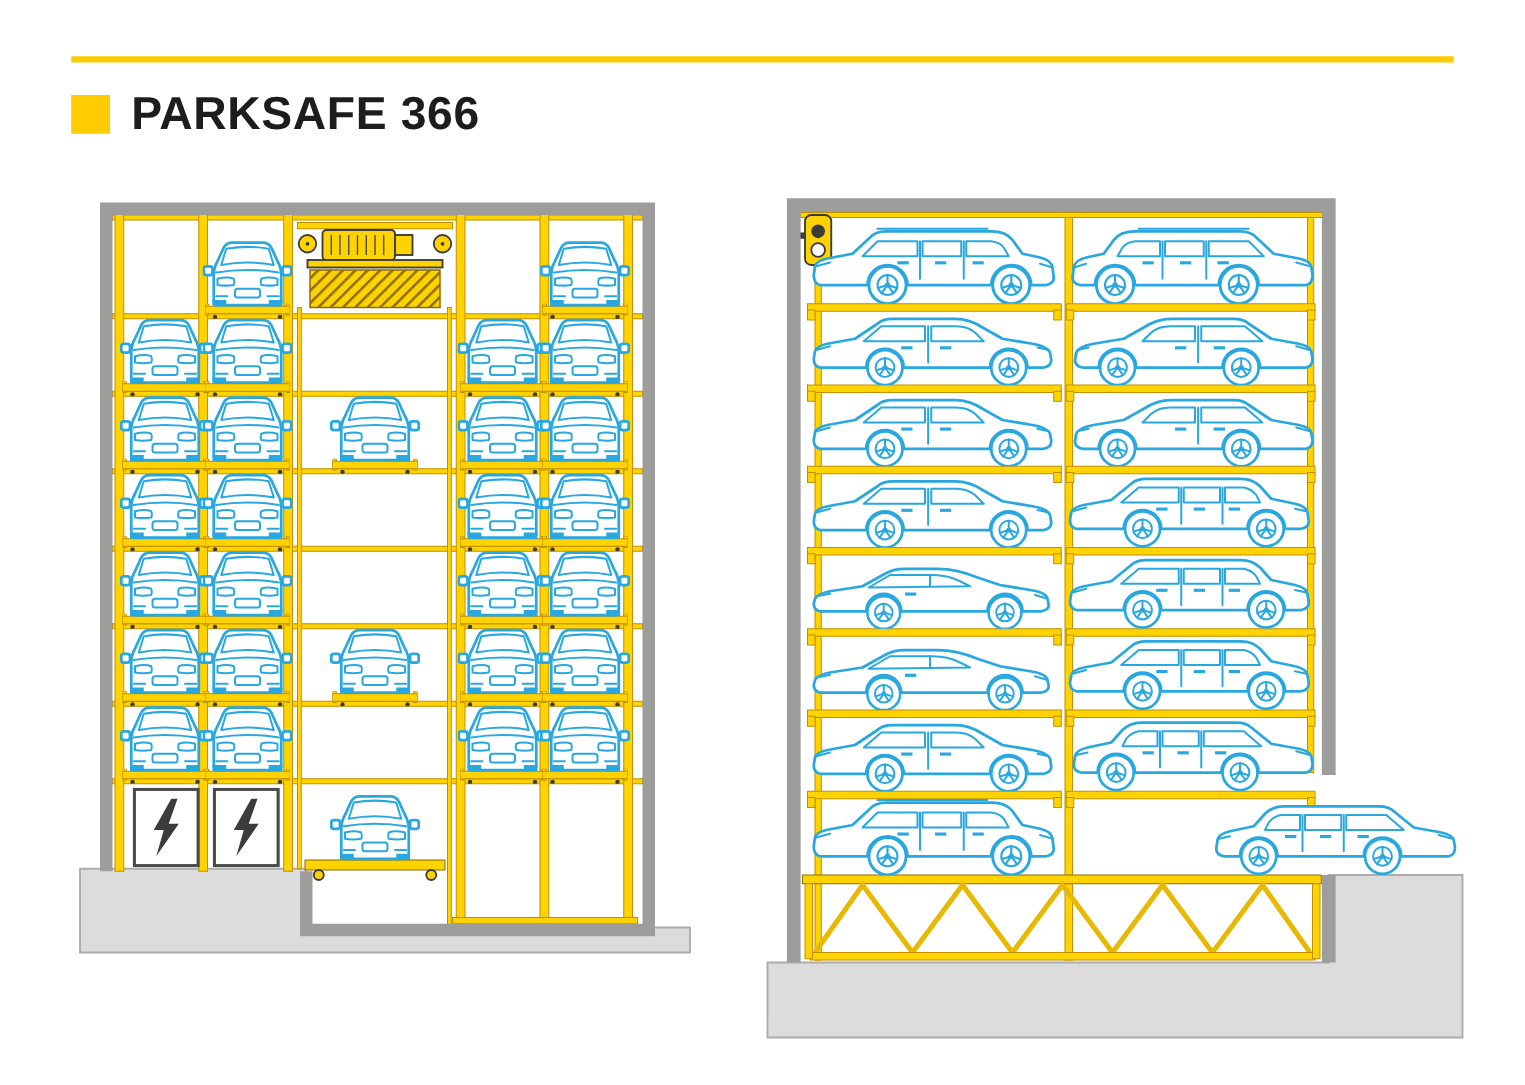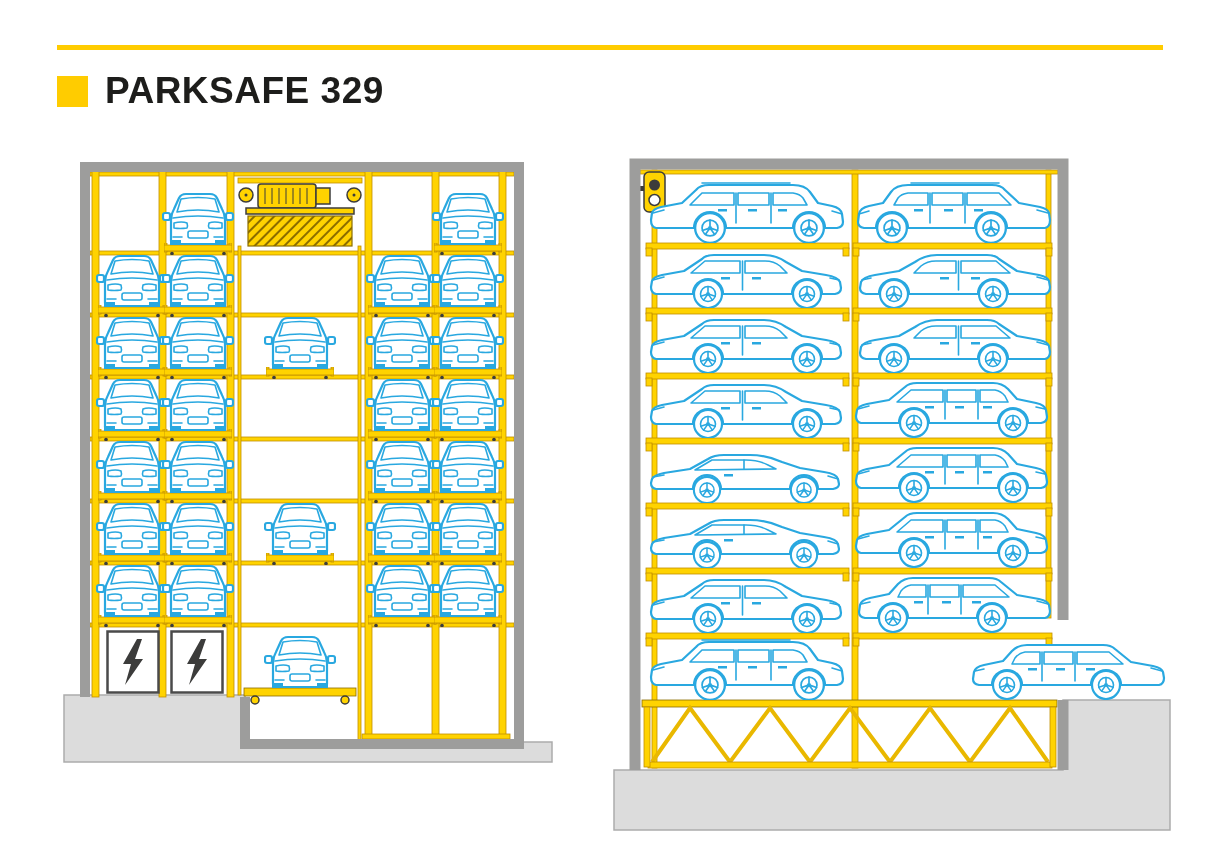--- a/index.html
+++ b/index.html
@@ -26,21 +26,21 @@
   .darkline{fill:none;stroke:#3C3C3B;stroke-width:1;}
 </style>
 </head>
 <body>
 
 <div class="canvas">
 
   <div class="accent-rule"></div>
   <div class="title-row">
     <div class="bullet"></div>
-    <h1>PARKSAFE 329</h1>
+    <h1>PARKSAFE 366</h1>
   </div>
 
   <svg width="0" height="0" style="position:absolute" aria-hidden="true">
     <defs>
       <pattern id="hatch" width="7" height="7" patternUnits="userSpaceOnUse" patternTransform="rotate(45)">
         <rect width="7" height="7" fill="#FFD300"></rect>
         <line x1="1" y1="0" x2="1" y2="7" stroke="#8A6D00" stroke-width="2"></line>
       </pattern>
 
       <symbol id="wheel" viewBox="-16 -16 32 32">

